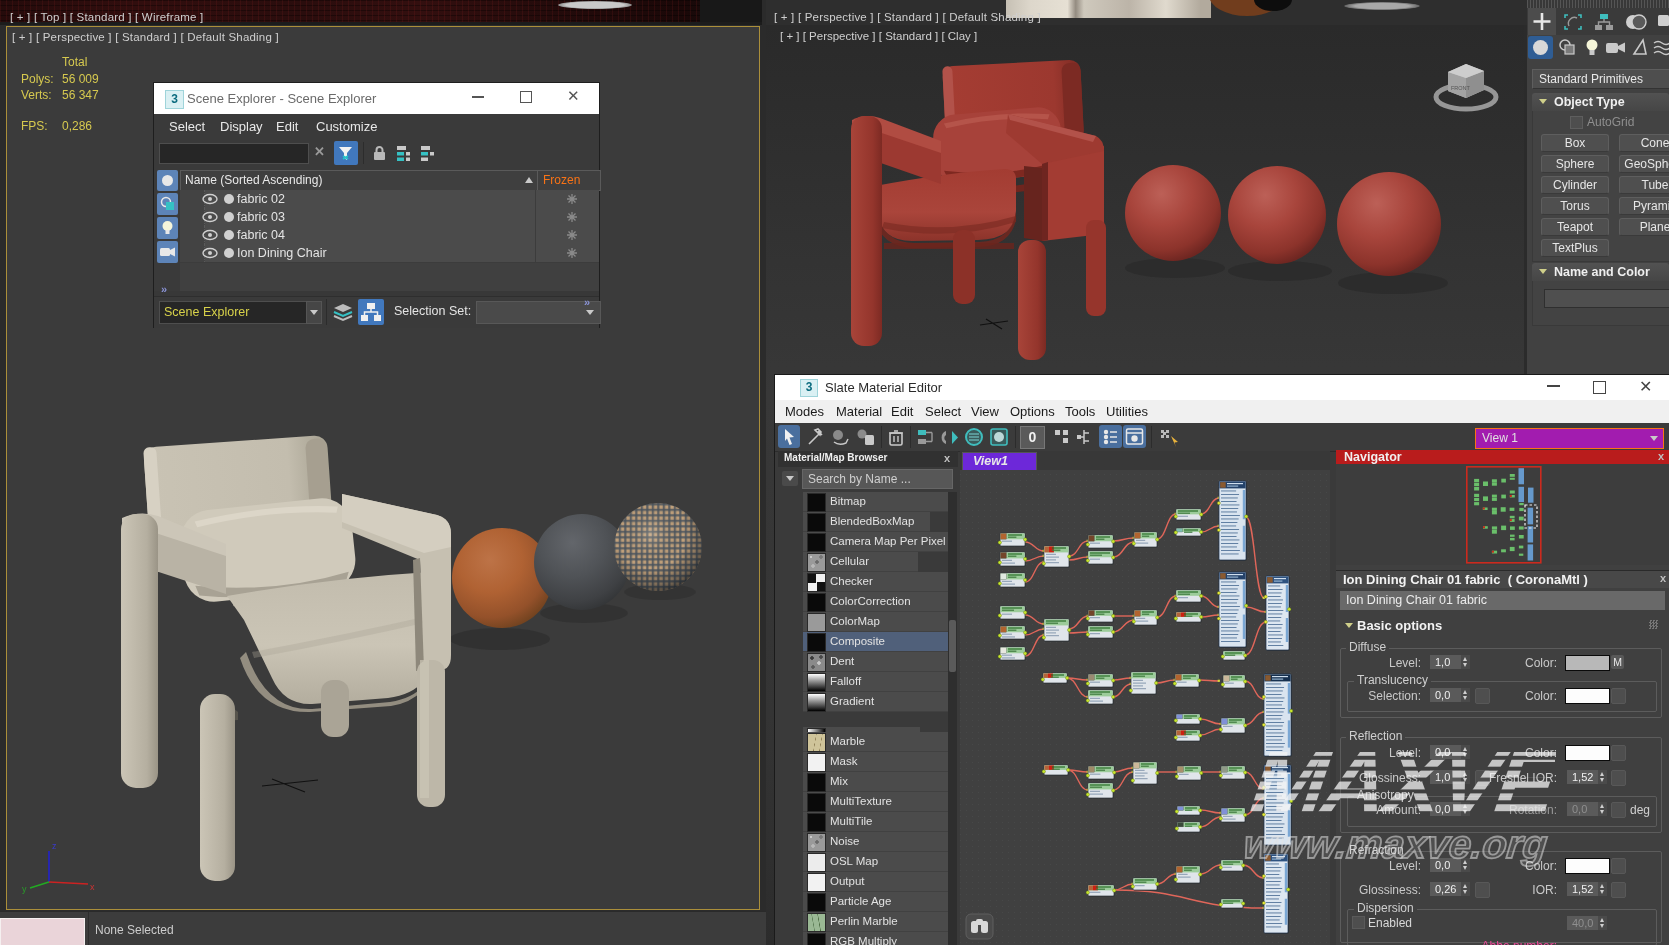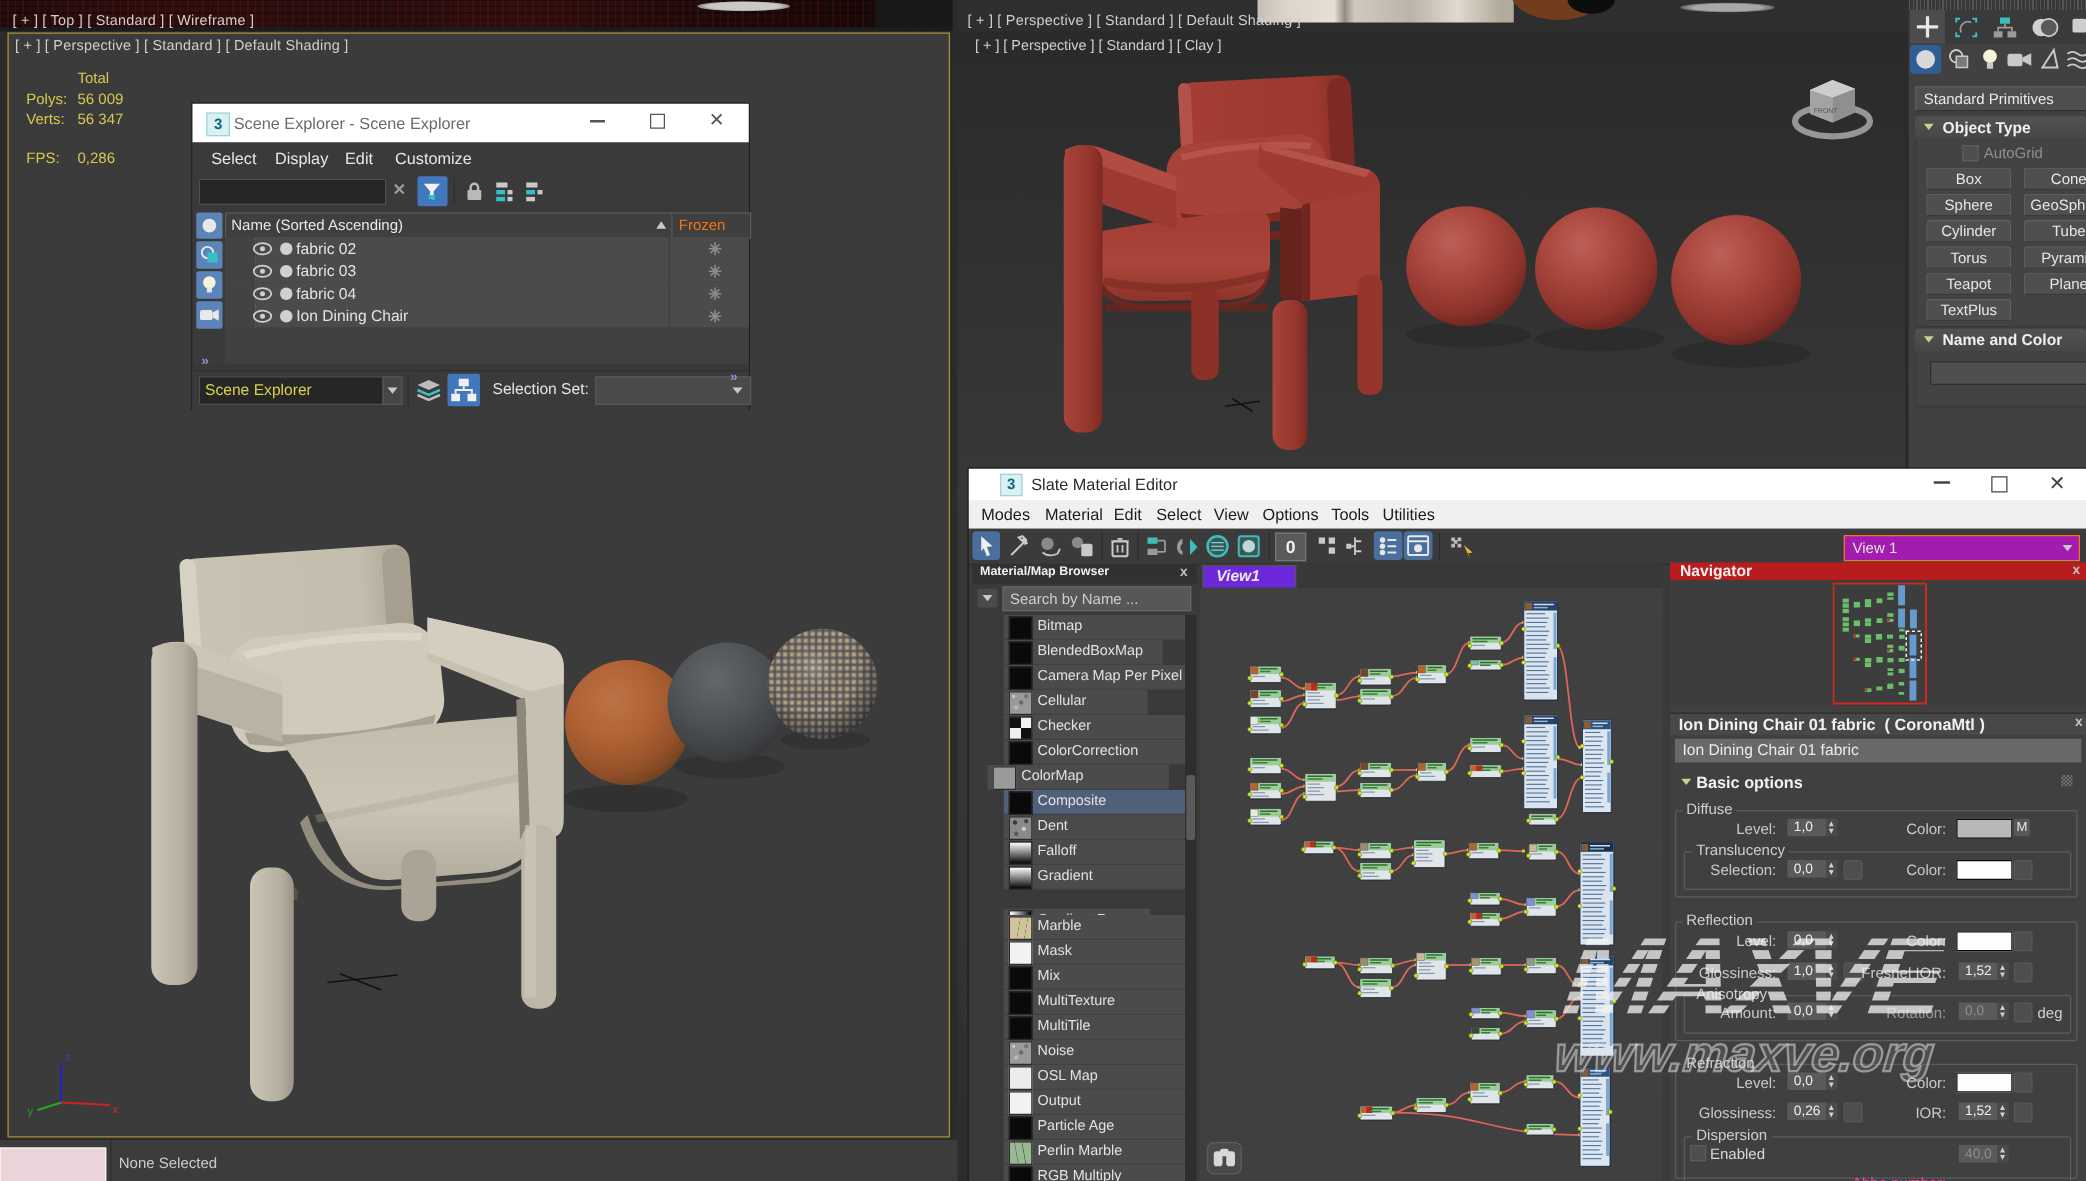--- a/index.html
+++ b/index.html
@@ -637,21 +637,21 @@
       <div class="lab">Cellular</div>
     </div>
 <div class="listrow abs" style="left:25px;top:121px;width:145px">
       <div class="sw" style="background:conic-gradient(#f0f0f0 90deg,#111 90deg 180deg,#f0f0f0 180deg 270deg,#111 270deg)"></div>
       <div class="lab">Checker</div>
     </div>
 <div class="listrow abs" style="left:25px;top:141px;width:145px">
       <div class="sw" style="background:#0a0a0a"></div>
       <div class="lab">ColorCorrection</div>
     </div>
-<div class="listrow abs" style="left:12px;top:161px;width:145px">
+<div class="listrow abs" style="left:25px;top:161px;width:145px">
       <div class="sw" style="background:#9a9a9a"></div>
       <div class="lab">ColorMap</div>
     </div>
 <div class="listrow abs" style="left:25px;top:181px;width:145px;background:#50607a">
       <div class="sw" style="background:#0a0a0a"></div>
       <div class="lab">Composite</div>
     </div>
 <div class="listrow abs" style="left:25px;top:201px;width:145px">
       <div class="sw" style="background:#8a8a8a;background-image:radial-gradient(circle at 4px 4px,#3a3a3a 1.5px,transparent 2px),radial-gradient(circle at 11px 9px,#c8c8c8 1.5px,transparent 2px),radial-gradient(circle at 13px 3px,#4a4a4a 1.5px,transparent 2px),radial-gradient(circle at 5px 13px,#5a5a5a 1.5px,transparent 2px)"></div>
       <div class="lab">Dent</div>

